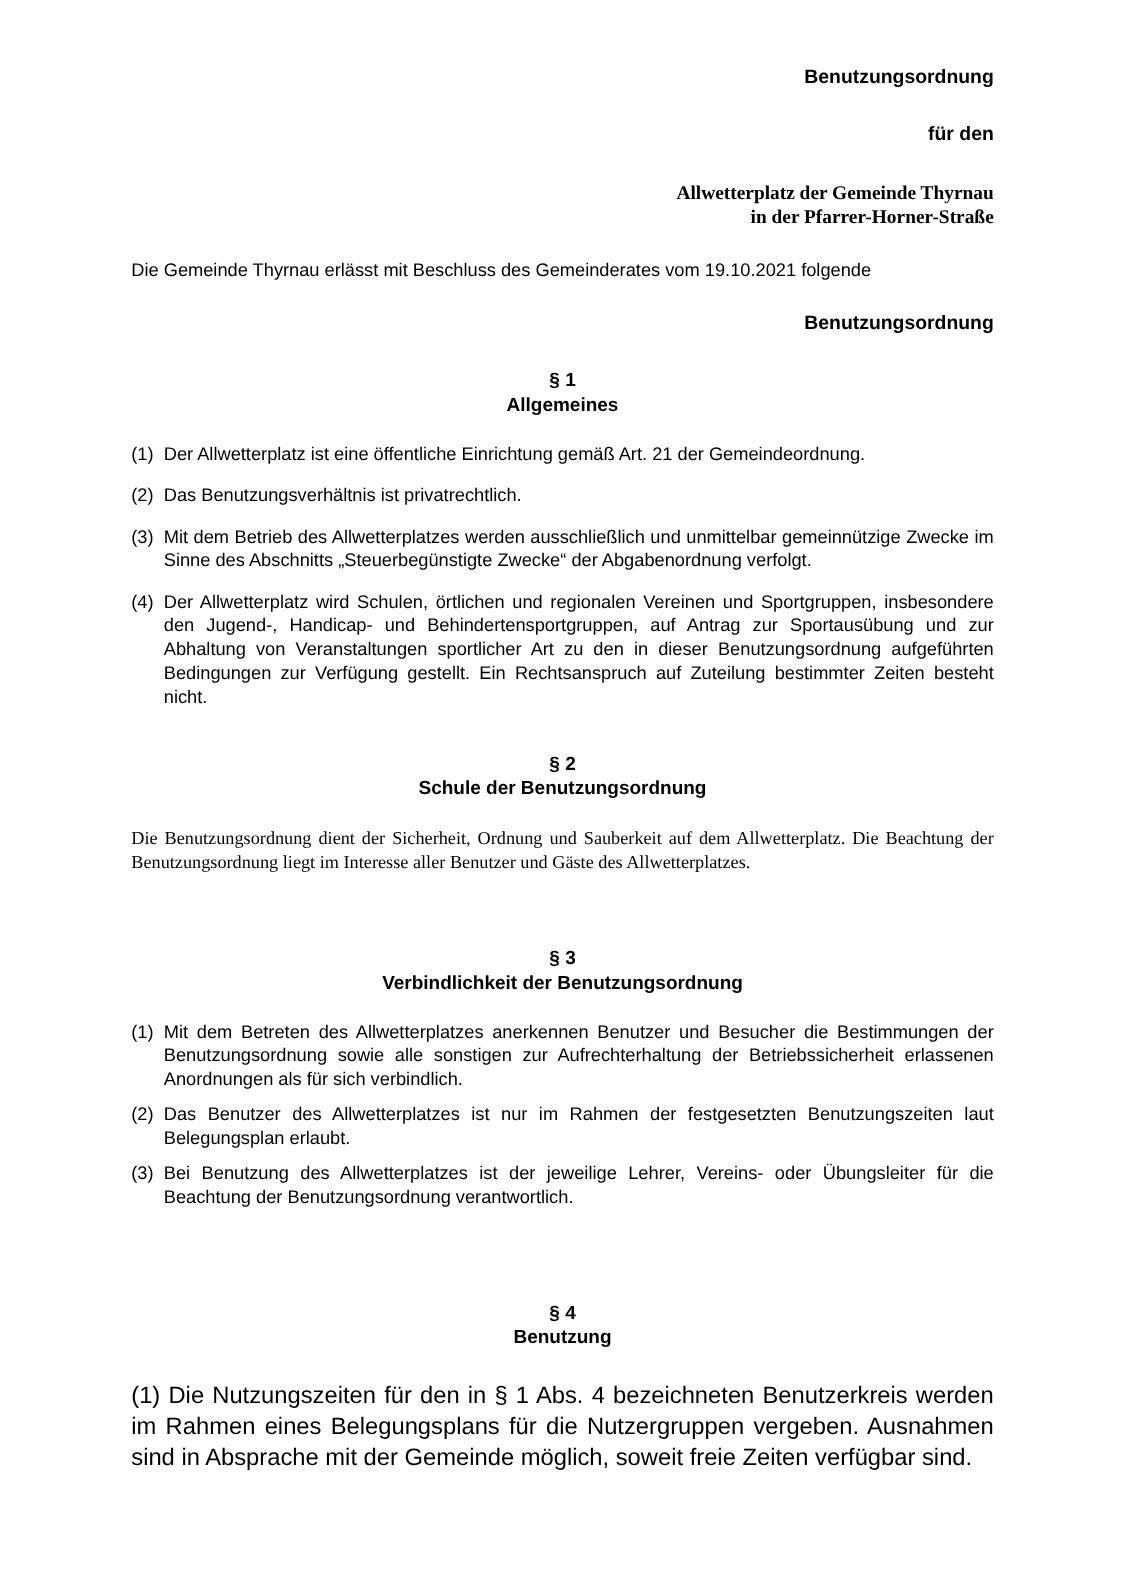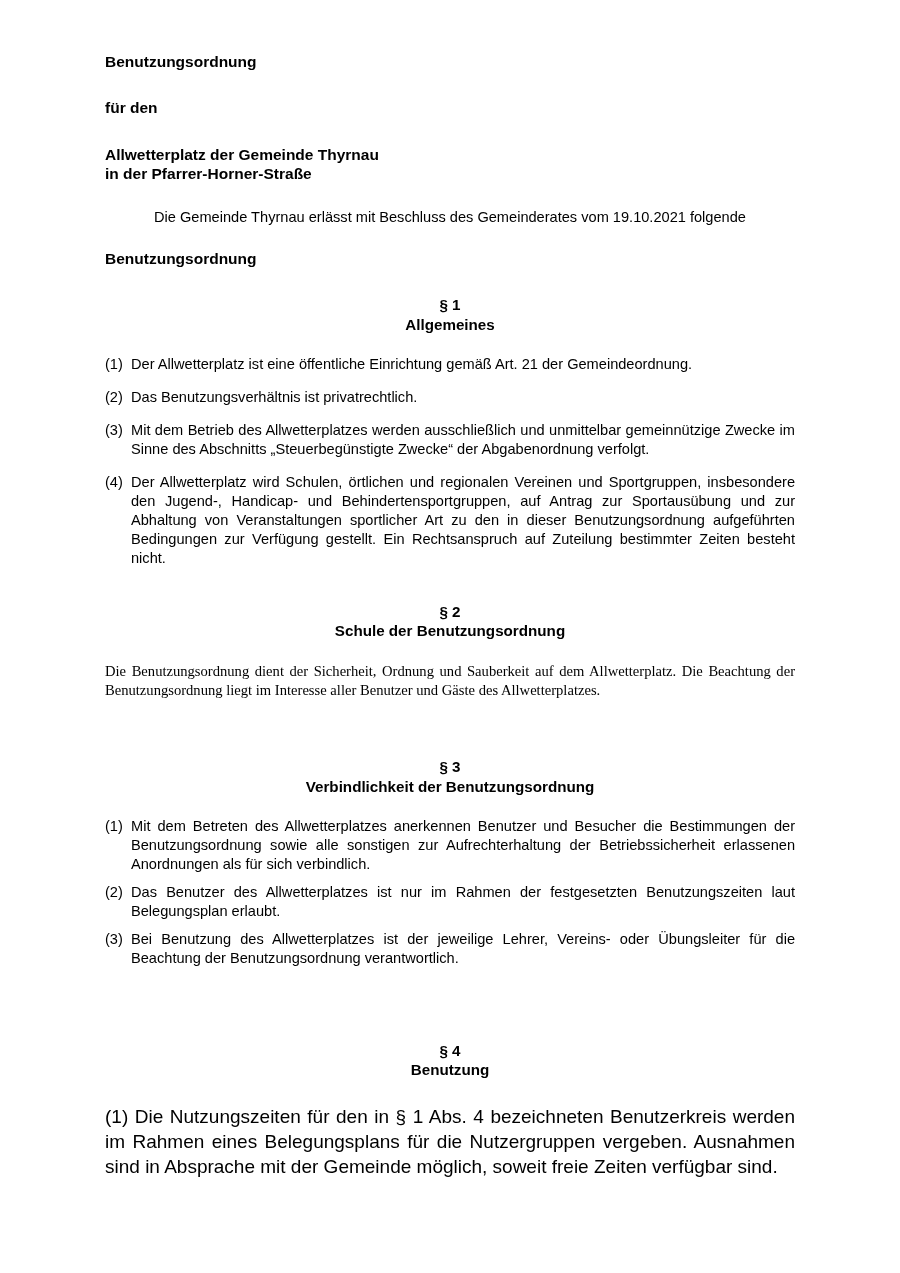--- a/index.html
+++ b/index.html
@@ -23,41 +23,42 @@
   }
   .content {
     position: absolute;
     left: 105px;
     top: 0;
     width: 690px;
   }
 
   
   .h-center {
-    text-align: left;
+    text-align: right;
     font-weight: bold;
     font-size: 15.5px;
     line-height: 1.28;
   }
   .title-main {
     margin-top: 52px;
     font-size: 15.5px;
   }
   .title-fuerden {
     margin-top: 26px;
   }
   .title-place {
     margin-top: 27px;
+    font-family: Liberation Serif, serif;
   }
   .title-place .l2 {
     display: block;
   }
   .intro {
     margin-top: 24px;
-    text-align: center;
+    text-align: left;
     font-size: 14.6px;
     font-weight: normal;
     line-height: 1.3;
   }
   .subtitle-bo {
     margin-top: 22px;
   }
 
   .para-head {
     text-align: center;

